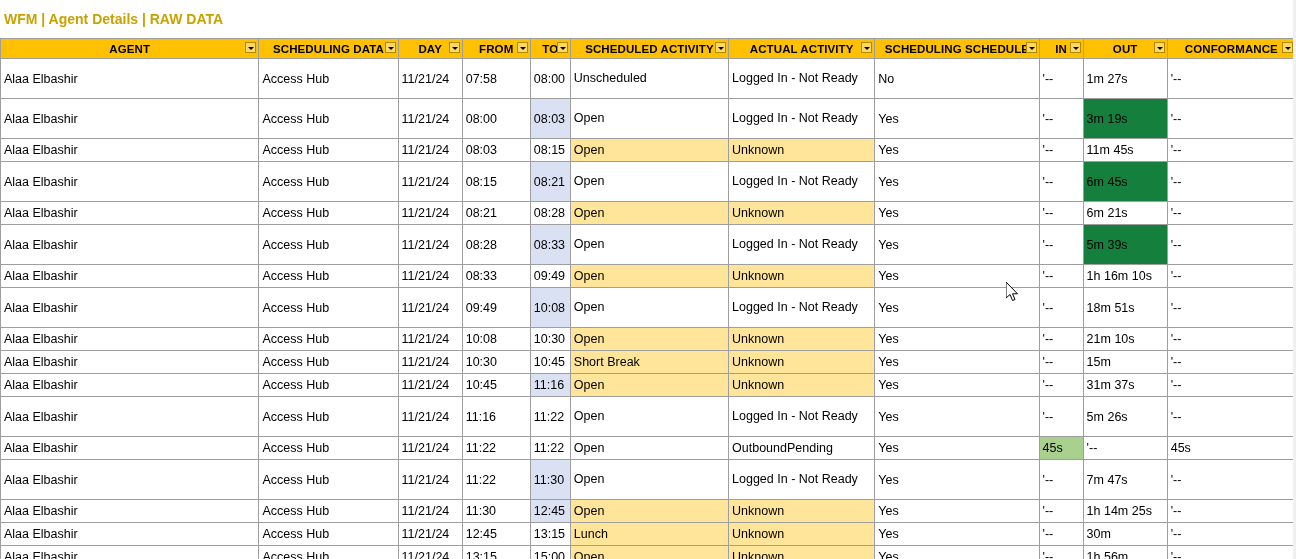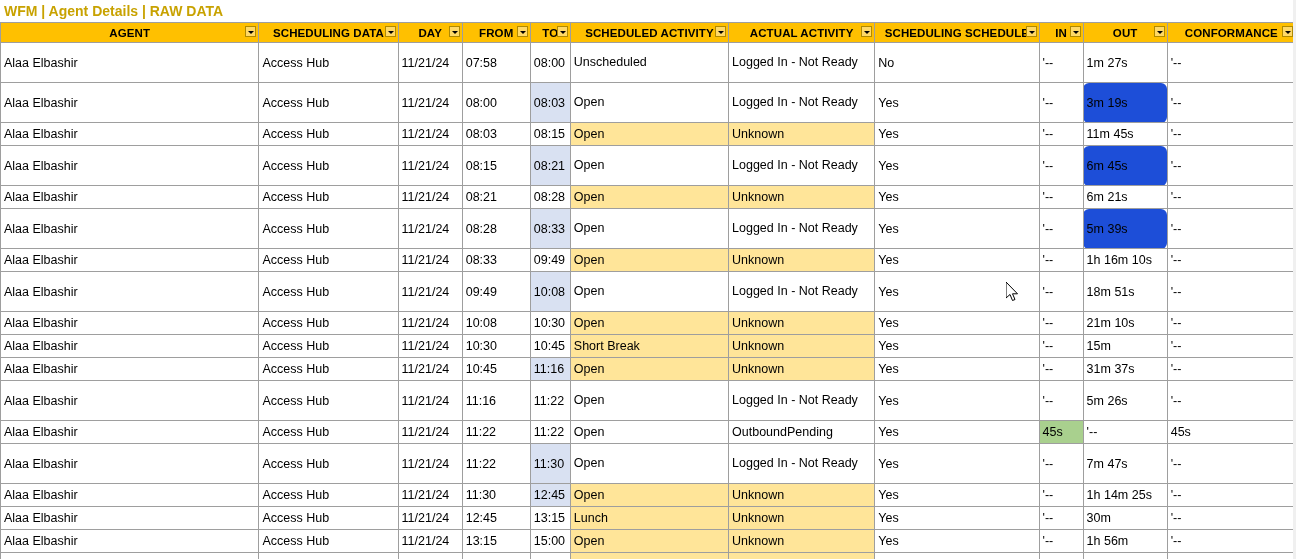--- a/index.html
+++ b/index.html
@@ -12,21 +12,21 @@
     width: 1296px;
     height: 559px;
     position: relative;
     overflow: hidden;
     background: #ffffff;
   }
   
   .titlebar {
     height: 22px;
     line-height: 22px;
-    padding: 0 4px;
+    padding: 8px 4px;
     font-size: 14px;
     font-weight: bold;
     color: #c8a200;
     background: #ffffff;
     white-space: nowrap;
     overflow: hidden;
   }
   
   table.grid {
     border-collapse: collapse;
@@ -73,21 +73,21 @@
     border-right: 3px solid transparent;
     border-top: 3px solid #000;
   }
   
   tbody tr { height: 20px; }
   tbody td { height: 20px; }
   .wrap2 { white-space: normal; line-height: 13px; }
   
   .c-amber   { background: #ffe599; }
   .c-blue    { background: #d9e1f2; }
-  .c-salmon  { background: #1d4ed8; border-radius: 6px; }
+  .c-salmon  { background: #15803d; }
   .c-green   { background: #a9d08e; }
   .c-plain   { background: #ffffff; }
   .tall { height: 40px; }
   
   .cursor {
     position: absolute;
     left: 1006px;
     top: 282px;
     width: 14px;
     height: 21px;

